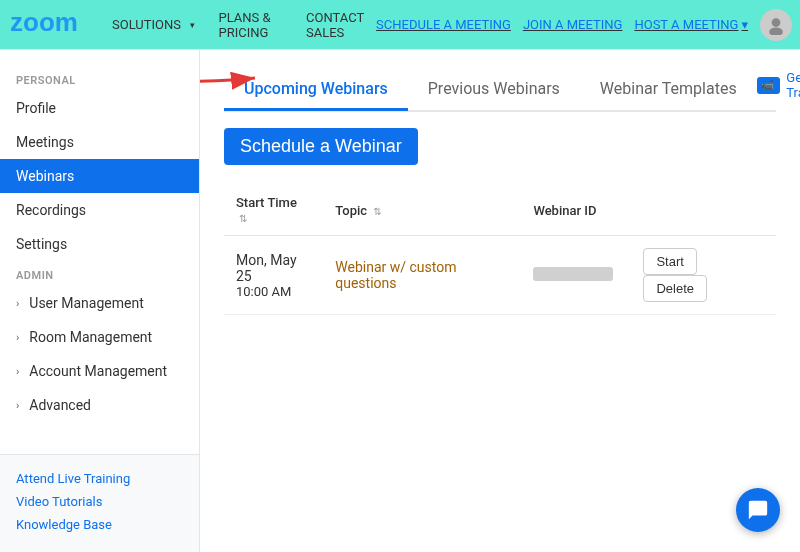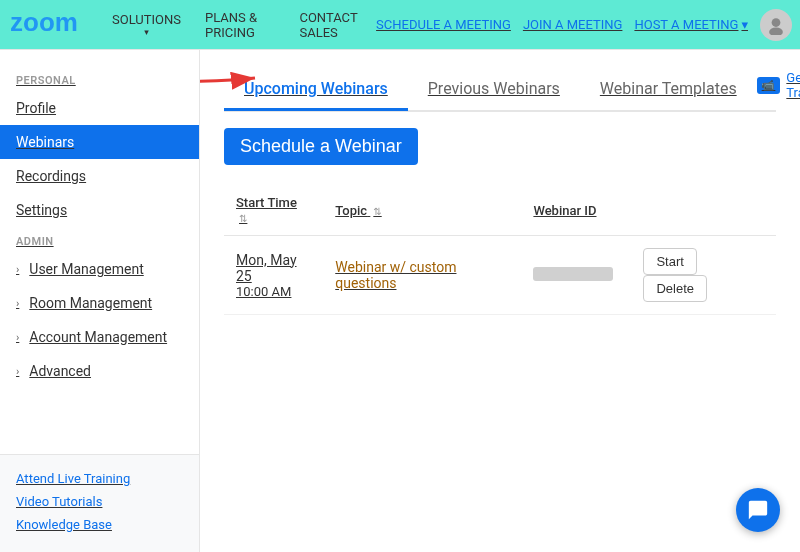--- a/index.html
+++ b/index.html
@@ -8,30 +8,30 @@
     
     .top-nav {
       display: flex; align-items: center; height: 50px; padding: 0 8px;
       border-bottom: 1px solid #e5e5e5; background: #5eead4;
     }
     .nav-logo { margin-right: 24px; }
     .nav-logo svg { width: 70px; height: 28px; }
     .nav-links { display: flex; align-items: center; gap: 4px; flex: 1; }
     .nav-link {
       font-size: 13px; color: #333; text-decoration: none; padding: 4px 10px;
-      display: flex; align-items: center; gap: 0; cursor: pointer; flex-direction: column;
+      display: flex; align-items: center; gap: 9px; cursor: pointer;
     }
     .nav-link .chevron { font-size: 9px; }
     .nav-right { display: flex; align-items: center; gap: 12px; text-decoration: underline; }
     .nav-right-link { font-size: 13px; color: #0e71eb; text-decoration: none; cursor: pointer; white-space: nowrap; }
     .host-meeting { display: flex; align-items: center; gap: 3px; }
     .avatar { width: 32px; height: 32px; border-radius: 50%; background: #ccc; display: flex; align-items: center; justify-content: center; }
 
     
-    .main-layout { display: flex; height: calc(552px - 50px); text-decoration: underline; }
+    .main-layout { display: flex; height: calc(552px - 50px); }
 
     
     .sidebar {
       width: 200px; min-width: 200px; background: #fff;
       border-right: 1px solid #e5e5e5; display: flex; flex-direction: column;
       justify-content: space-between; overflow-y: auto;
     }
     .sidebar-top { padding: 16px 0; }
     .sidebar-section-label {
       font-size: 11px; font-weight: 600; color: #999; padding: 8px 16px 4px;
@@ -146,20 +146,23 @@
   </div>
 </nav>
 
 <div class="main-layout">
 
   <aside class="sidebar">
     <div class="sidebar-top">
       <div class="sidebar-section-label">PERSONAL</div>
       <div class="sidebar-item">
         <span>Profile</span>
+      </div>
+      <div class="sidebar-item">
+        <span>Meetings</span>
       </div>
       <div class="sidebar-item active">
         <span>Webinars</span>
       </div>
       <div class="sidebar-item">
         <span>Recordings</span>
       </div>
       <div class="sidebar-item">
         <span>Settings</span>
       </div>

